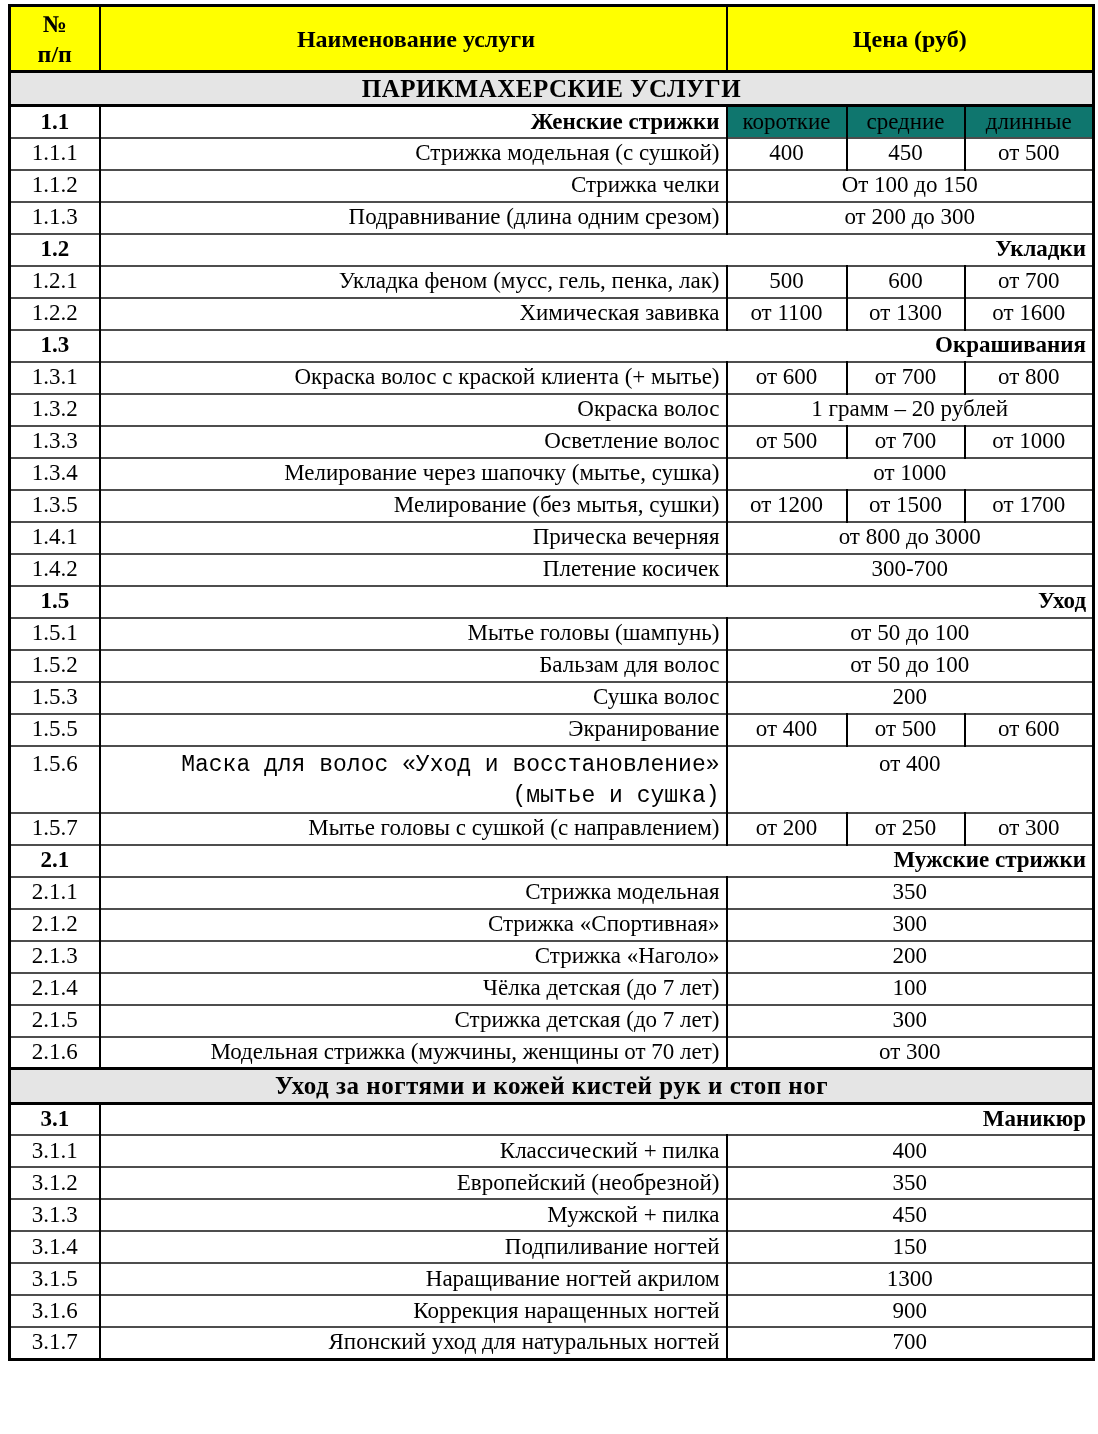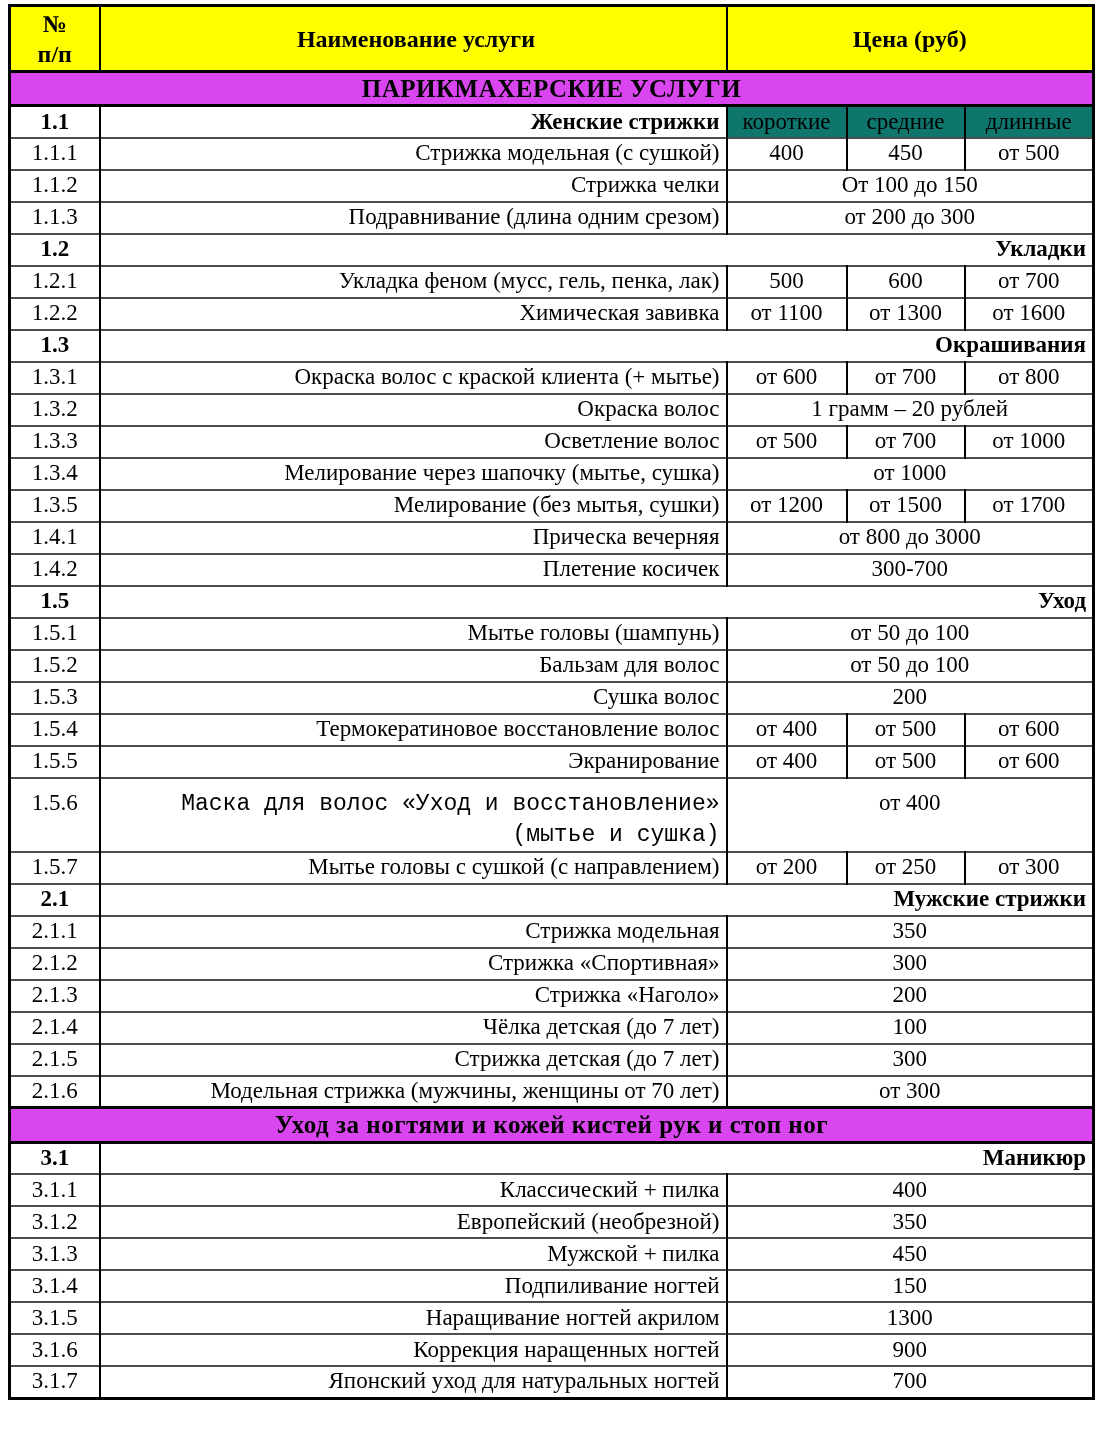--- a/index.html
+++ b/index.html
@@ -43,34 +43,34 @@
   tr { height: 32px; }
   tr.r-header { height: 66px; }
   tr.r-tall   { height: 64px; }
   tr.hard td  { border-top: 3px solid #000000; }
   tr.r-header td { border-top: none; }
 
   td.cell-num  { text-align: center; }
   td.cell-name { text-align: right; padding-left: 12px; padding-right: 6px; }
   td.cell-price{ text-align: center; margin-left: 48px; }
   td.wrapname  { white-space: normal; line-height: 1.35; font-family: Liberation Mono, monospace; }
-  td.vtop      { vertical-align: top; padding-top: 10px; }
+  td.vtop      { vertical-align: top; padding-top: 3px; }
 
   .bold { font-weight: bold; }
 
   tr.r-header td {
     background: #ffff00;
     text-align: center;
     font-weight: bold;
     font-size: 24px;
   }
   .numhdr-line { line-height: 1.25; }
 
   tr.r-section td {
-    background: #d946ef;
+    background: #e5e5e5;
     text-align: center;
     font-weight: bold;
     font-size: 25px;
     letter-spacing: 0.5px;
   }
   td.subhead {
     background: #0f766e;
     text-align: center;
     font-size: 23px;
   }
@@ -221,27 +221,20 @@
       <td class="cell-name">Бальзам для волос</td>
       <td class="cell-price" colspan="3">от 50 до 100</td>
     </tr>
 
     <tr>
       <td class="cell-num">1.5.3</td>
       <td class="cell-name">Сушка волос</td>
       <td class="cell-price" colspan="3">200</td>
     </tr>
 
-    <tr>
-      <td class="cell-num">1.5.4</td>
-      <td class="cell-name">Термокератиновое восстановление волос</td>
-      <td class="cell-price">от 400</td>
-      <td class="cell-price">от 500</td>
-      <td class="cell-price">от 600</td>
-    </tr>
 
     <tr>
       <td class="cell-num">1.5.5</td>
       <td class="cell-name">Экранирование</td>
       <td class="cell-price">от 400</td>
       <td class="cell-price">от 500</td>
       <td class="cell-price">от 600</td>
     </tr>
 
     <tr class="r-tall">

